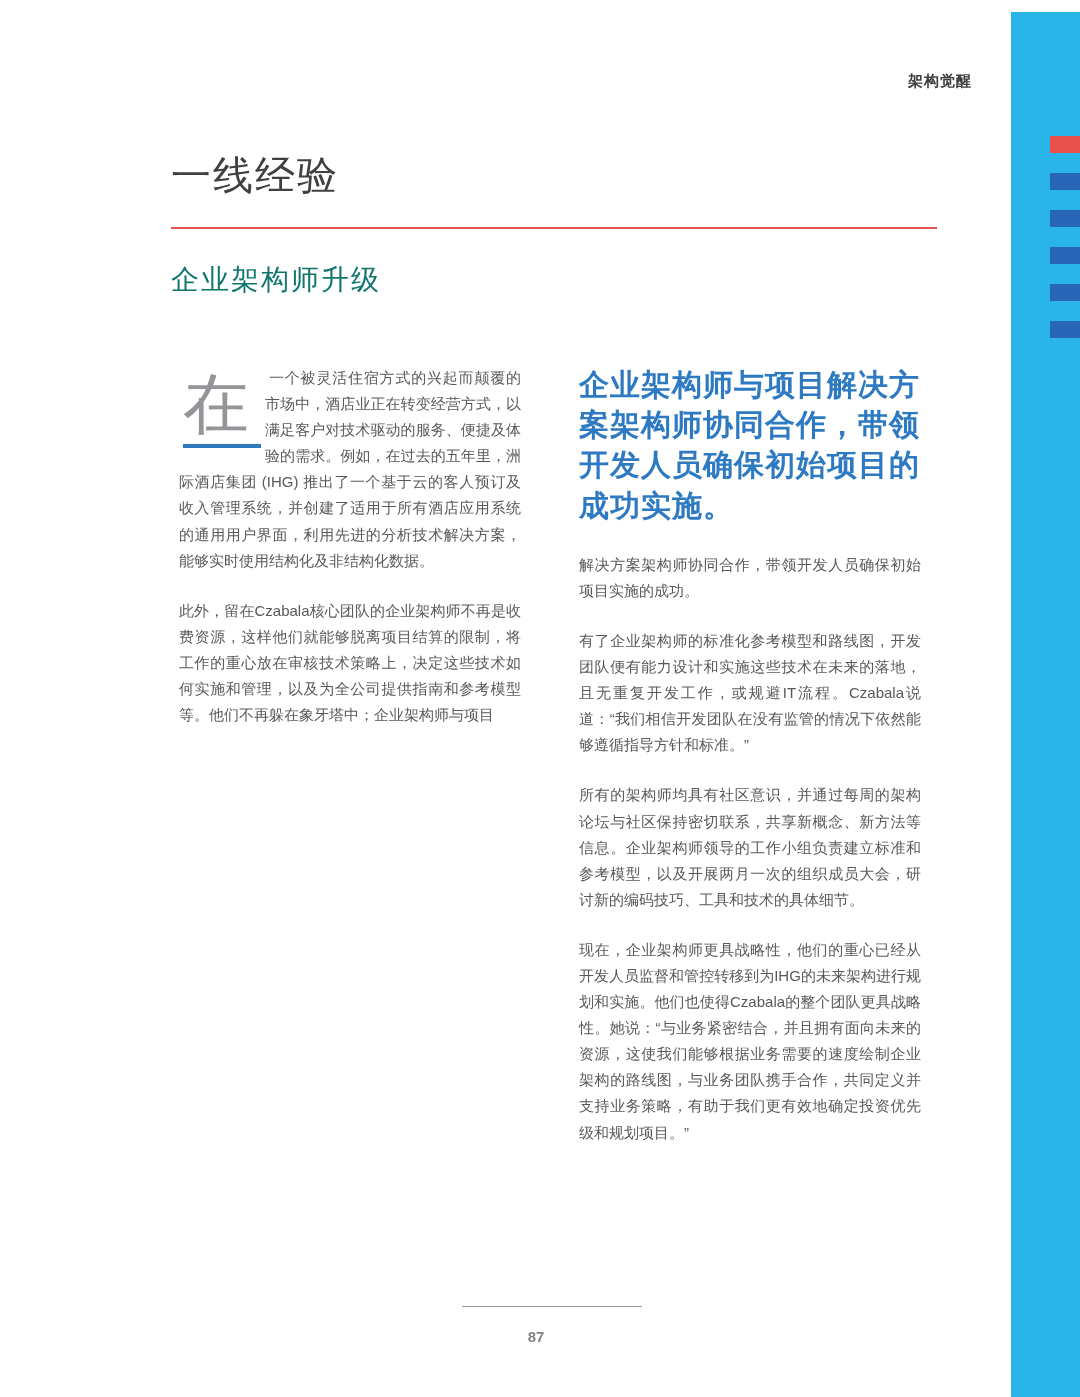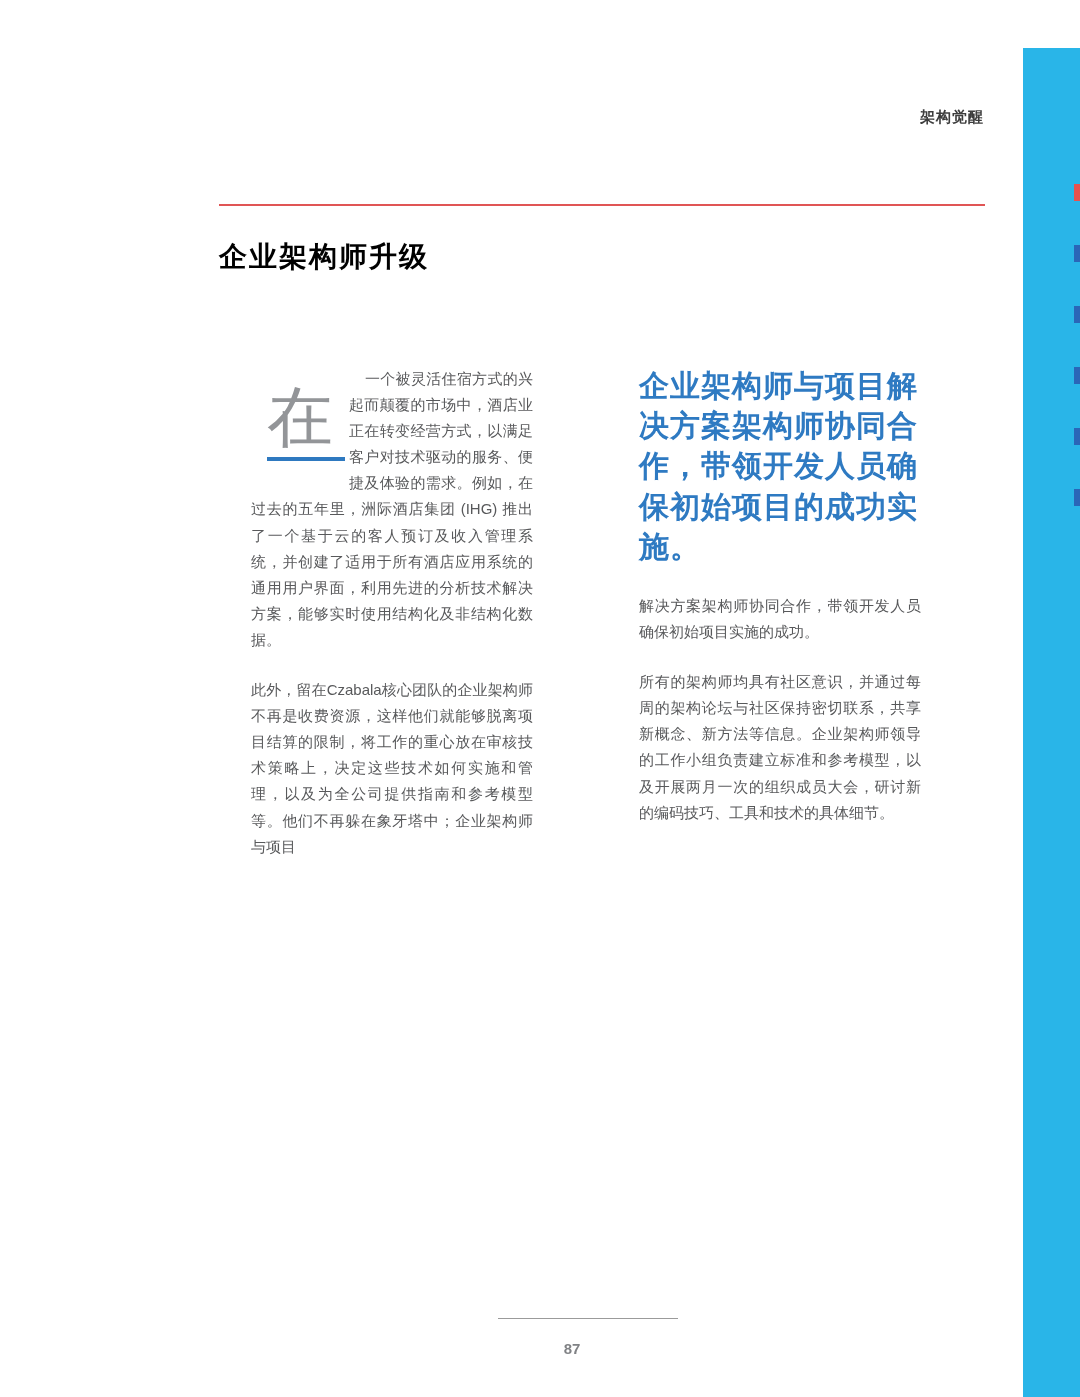--- a/index.html
+++ b/index.html
@@ -1,15 +1,15 @@
 <!DOCTYPE html>
 <html><head>
 <meta charset="utf-8">
 <style>
-  * { margin:16px; padding:0; box-sizing:border-box; }
+  * { margin:4px; padding:0; box-sizing:border-box; }
   html,body { background:#ffffff; }
   body {
     width:1080px; height:1397px; position:relative; overflow:hidden;
     font-family:"Liberation Sans","DejaVu Sans",sans-serif;
     color:#58595b;
   }
   
   .cyan-bar {
     position:absolute; top:0; right:0; width:73px; height:1397px;
     background:#29b5e8;
@@ -29,21 +29,21 @@
 
   .content { position:absolute; left:155px; top:132px; width:766px; }
 
   .page-title {
     font-size:40px; font-weight:400; color:#404040; letter-spacing:2px;
   }
   .red-rule {
     margin-top:24px; width:100%; height:2px; background:#e05555; border:none;
   }
   .section-title {
-    margin-top:32px; font-size:28px; font-weight:700; color:#000000; letter-spacing:2px;
+    margin-top:32px; font-size:28px; font-weight:400; color:#0f766e; letter-spacing:2px;
   }
 
   .columns { margin-top:58px; display:flex; gap:42px; }
   .col { width:362px; font-size:15px; line-height:1.74; text-align:justify; }
   .col p { margin-bottom:24px; }
 
   .dropcap {
     float:left; font-size:66px; line-height:0.95; color:#939598;
     padding:4px 12px 8px 0; margin-right:4px;
     border-bottom:4px solid #2e79c0;
@@ -72,33 +72,36 @@
   <div class="stripe blue"></div>
   <div class="stripe blue"></div>
   <div class="stripe blue"></div>
   <div class="stripe blue"></div>
   <div class="stripe blue"></div>
 </div>
 
 <div class="running-head">架构觉醒</div>
 
 <div class="content">
+  <h1 class="page-title">一线经验</h1>
   <div class="red-rule"></div>
   <h2 class="section-title">企业架构师升级</h2>
 
   <div class="columns">
 
     <div class="col">
       <p><span class="dropcap">在</span><span>一个被灵活住宿方式的兴起而颠覆的市场中，酒店业正在转变经营方式，以满足客户对技术驱动的服务、便捷及体验的需求。例如，在过去的五年里，洲际酒店集团 (IHG) 推出了一个基于云的客人预订及收入管理系统，并创建了适用于所有酒店应用系统的通用用户界面，利用先进的分析技术解决方案，能够实时使用结构化及非结构化数据。</span></p>
       <p>此外，留在Czabala核心团队的企业架构师不再是收费资源，这样他们就能够脱离项目结算的限制，将工作的重心放在审核技术策略上，决定这些技术如何实施和管理，以及为全公司提供指南和参考模型等。他们不再躲在象牙塔中；企业架构师与项目</p>
     </div>
 
     <div class="col">
       <div class="pull-quote">企业架构师与项目解决方案架构师协同合作，带领开发人员确保初始项目的成功实施。</div>
       <p>解决方案架构师协同合作，带领开发人员确保初始项目实施的成功。</p>
+      <p>有了企业架构师的标准化参考模型和路线图，开发团队便有能力设计和实施这些技术在未来的落地，且无重复开发工作，或规避IT流程。Czabala说道：“我们相信开发团队在没有监管的情况下依然能够遵循指导方针和标准。”</p>
       <p>所有的架构师均具有社区意识，并通过每周的架构论坛与社区保持密切联系，共享新概念、新方法等信息。企业架构师领导的工作小组负责建立标准和参考模型，以及开展两月一次的组织成员大会，研讨新的编码技巧、工具和技术的具体细节。</p>
+      <p>现在，企业架构师更具战略性，他们的重心已经从开发人员监督和管控转移到为IHG的未来架构进行规划和实施。他们也使得Czabala的整个团队更具战略性。她说：“与业务紧密结合，并且拥有面向未来的资源，这使我们能够根据业务需要的速度绘制企业架构的路线图，与业务团队携手合作，共同定义并支持业务策略，有助于我们更有效地确定投资优先级和规划项目。”</p>
     </div>
 
   </div>
 </div>
 
 <div class="footer-rule"></div>
 <div class="page-number">87</div>
 
 </body></html>

